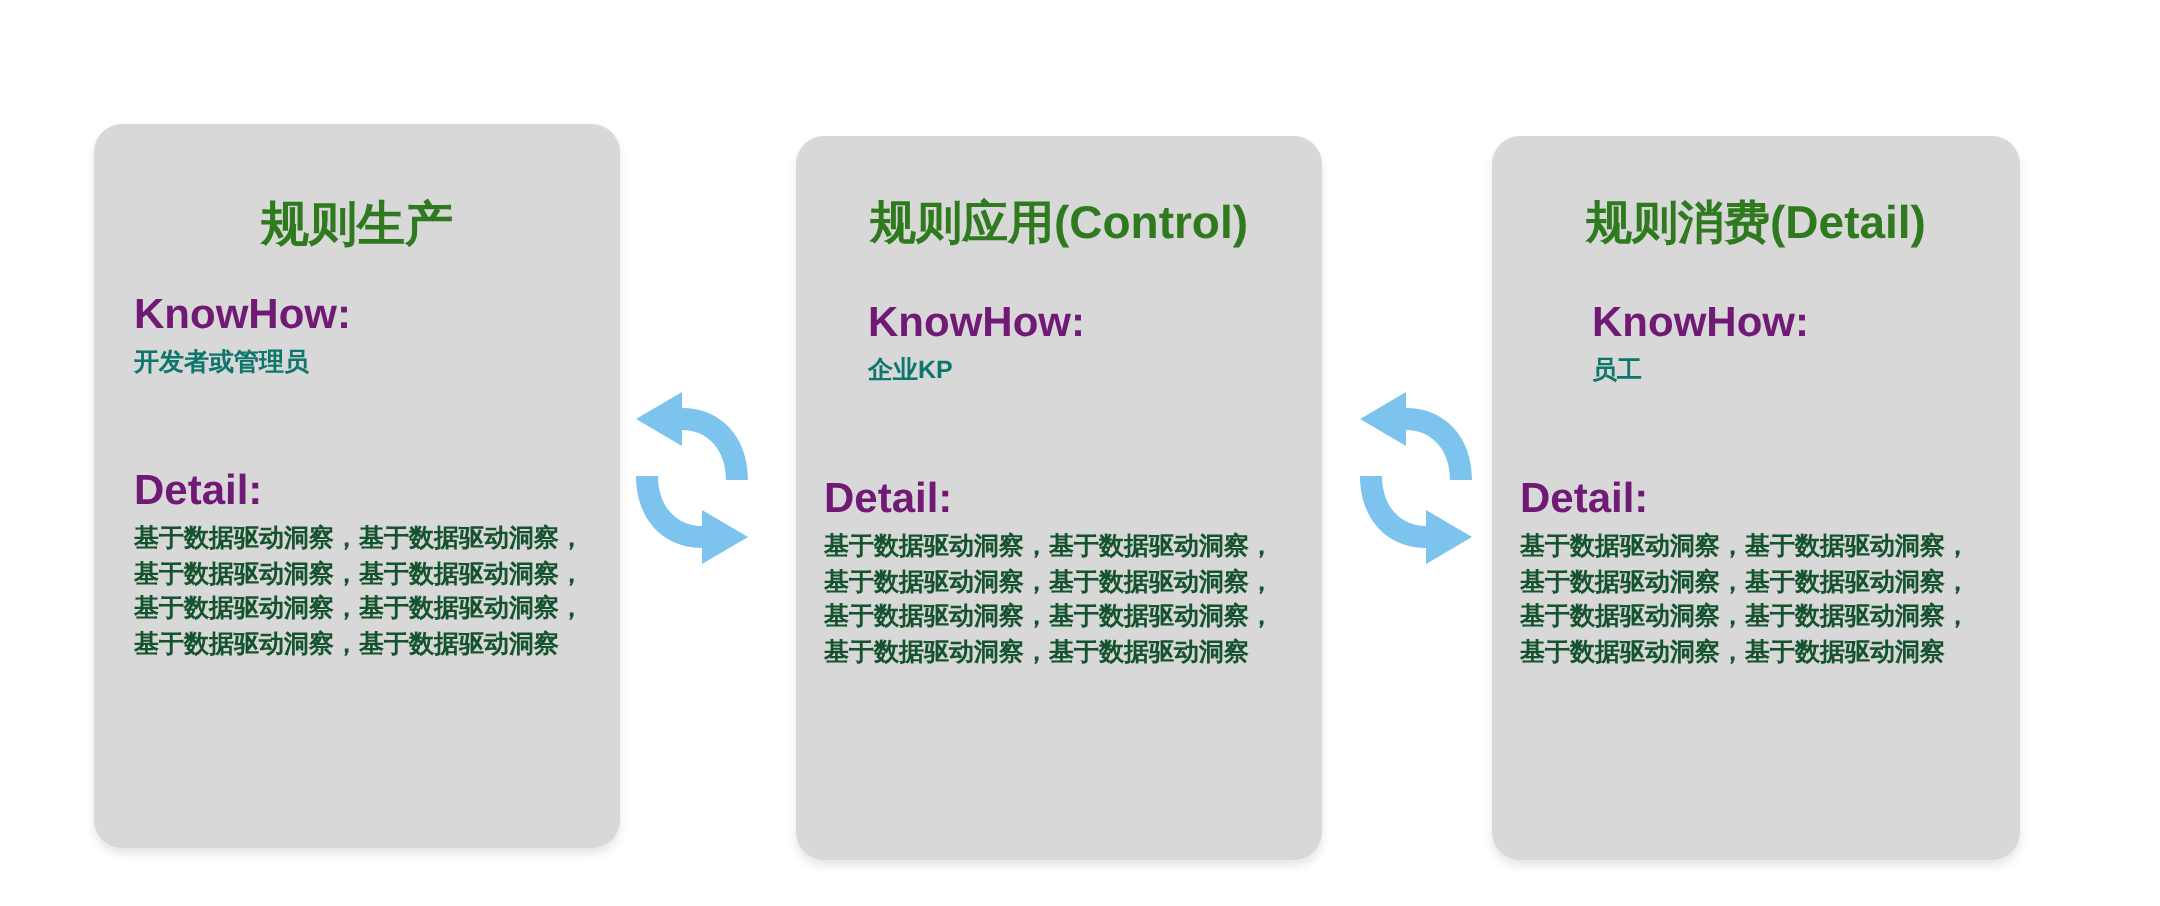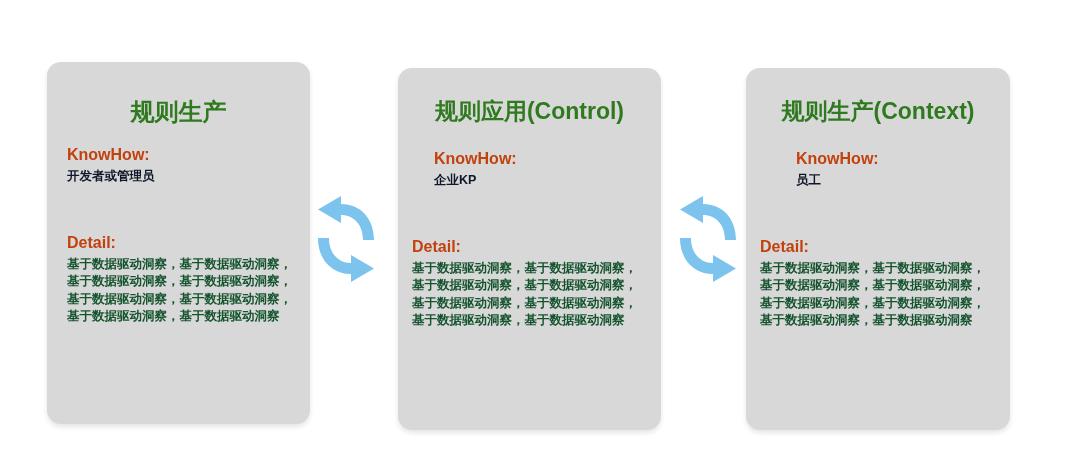--- a/index.html
+++ b/index.html
@@ -45,29 +45,29 @@
     white-space: nowrap;
   }
   .card--one   .card-title { top: 34px; font-size: 24px; }
   .card--two   .card-title { top: 28px; font-size: 23px; text-align: center; }
   .card--three .card-title { top: 28px; font-size: 23px; }
 
   .section {
     position: absolute;
   }
   .section-heading {
-    color: #c2410c;
+    color: #701a75;
     font-weight: bold;
-    font-size: 16px;
+    font-size: 21px;
     line-height: 1.1;
     margin: 0 0 4px 0;
     white-space: nowrap;
   }
   .section-sub {
-    color: #0f172a;
+    color: #0f766e;
     font-weight: bold;
     font-size: 12.5px;
     line-height: 1.35;
     margin: 0;
     white-space: nowrap;
   }
   .detail-lines {
     color: #14532d;
     font-weight: bold;
     font-size: 12.5px;
@@ -150,21 +150,21 @@
   </div>
 
   <div class="arrow-group arrow-group--b">
     <svg viewBox="0 0 64 86" xmlns="http://www.w3.org/2000/svg">
       <path d="M60 44 C60 22 46 8 27 8 L27 0 L4 13.5 L27 27 L27 19 C40 19 49 29 49 44 Z" fill="#7cc3ee"></path>
       <path d="M4 42 C4 64 18 78 37 78 L37 86 L60 72.5 L37 59 L37 67 C24 67 15 57 15 42 Z" fill="#7cc3ee"></path>
     </svg>
   </div>
 
   <div class="card card--three">
-    <div class="card-title">规则生产(Context)</div>
+    <div class="card-title">规则消费(Detail)</div>
 
     <div class="section knowhow">
       <p class="section-heading">KnowHow:</p>
       <p class="section-sub">员工</p>
     </div>
 
     <div class="section detail">
       <p class="section-heading">Detail:</p>
       <p class="detail-lines">
         <span class="dl">基于数据驱动洞察，基于数据驱动洞察，</span>

